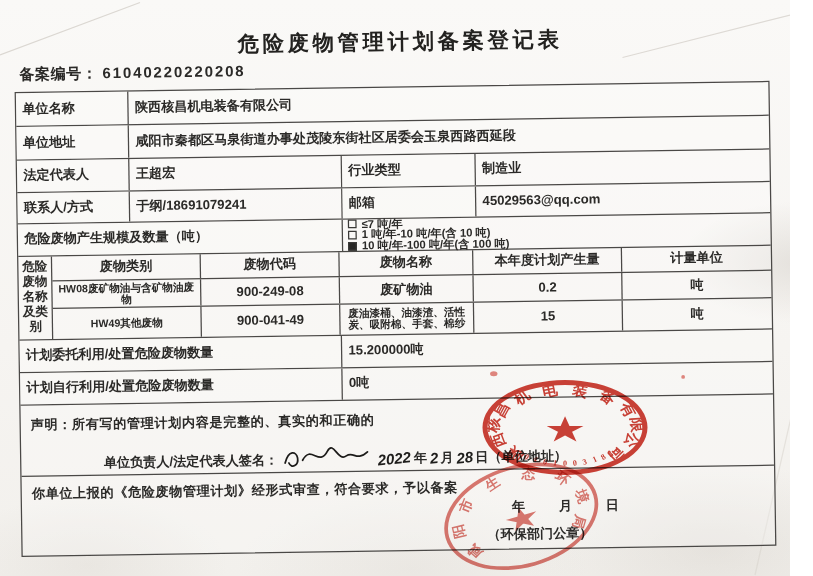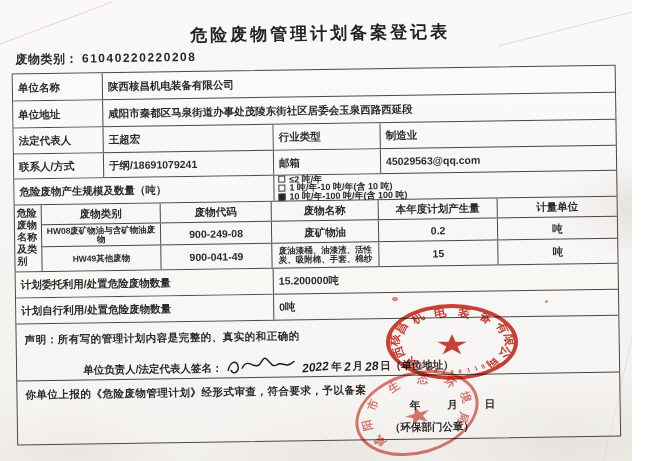--- a/index.html
+++ b/index.html
@@ -22,21 +22,21 @@
   .cell{border-right:1.2px solid #4a4846;box-sizing:border-box;padding:2px 5px;display:flex;align-items:center;font-size:10.5px;font-weight:700;line-height:1.15;}
   .cell:last-child{border-right:none;}
   .h27{height:27px}.h26{height:26px}.h25{height:25px}.h67{height:67px}.h57{height:57px}.h63{height:63px}
   .w90{width:90px}.w170{width:170px}.w107{width:107px}.w260{width:260px}.w258{width:258px}
   .fill{flex:1;}
   .lab{background:rgba(250,249,247,.4);}
   .opts{flex:1;flex-direction:column;align-items:flex-start;justify-content:center;padding:1px 4px;}
   .opt{display:flex;align-items:center;font-size:9px;font-weight:700;line-height:8.6px;white-space:nowrap;}
   .box{display:inline-block;width:7px;height:7px;border:1px solid #3a3937;margin-right:4px;box-sizing:border-box;background:#fff0;}
   .box.filled{background:#262523;}
-  .side{width:27px;padding:0 2px;font-size:10px;line-height:12px;justify-content:center;word-break:break-all;font-family:Liberation Mono, monospace;}
+  .side{width:27px;padding:0 2px;font-size:10px;line-height:12px;text-align:center;justify-content:center;word-break:break-all;}
   .wright{flex:1;display:flex;flex-direction:column;}
   .wrow{display:flex;border-bottom:1.2px solid #4a4846;box-sizing:border-box;}
   .wrow:last-child{border-bottom:none;}
   .wrow .cell{justify-content:center;text-align:center;}
   .wh20{height:20px}.wh23{height:23px}.wh24{height:24px}
   .cw119{width:119px}.cw111{width:111px}.cw107{width:107px}.cw119b{width:119px}
   .small{font-size:8.5px;line-height:8.8px;padding:1px 3px;}
   .decl{position:relative;flex:1;font-size:10.5px;font-weight:700;}
   .stmt{position:absolute;left:8px;top:9px;letter-spacing:.5px;}
   .signline{position:absolute;left:66px;top:32px;display:flex;align-items:flex-end;white-space:nowrap;}
@@ -63,21 +63,21 @@
 
   <svg class="creases" width="650" height="461">
     <line x1="0" y1="44" x2="112" y2="2" stroke="#cfcac3" stroke-width="1" opacity="0.7"></line>
     <line x1="498" y1="46" x2="648" y2="8" stroke="#cfcac3" stroke-width="1" opacity="0.65"></line>
     <line x1="636" y1="320" x2="604" y2="460" stroke="#d6d1ca" stroke-width="1" opacity="0.5"></line>
   </svg>
 
   <div class="form">
     <div class="title">危险废物管理计划备案登记表</div>
     <div class="filing">
-      <span>废物类别：</span><span class="num">61040220220208</span>
+      <span>备案编号：</span><span class="num">61040220220208</span>
     </div>
 
     <div class="tbl">
 
       <div class="row h27">
         <div class="cell lab w90">单位名称</div>
         <div class="cell fill">陕西核昌机电装备有限公司</div>
       </div>
 
       <div class="row h27">
@@ -97,21 +97,21 @@
         <div class="cell w170">于纲/18691079241</div>
         <div class="cell lab w107">邮箱</div>
         <div class="cell fill">45029563@qq.com</div>
       </div>
 
       <div class="row h26">
         <div class="cell lab w260">危险废物产生规模及数量（吨）</div>
         <div class="cell opts">
           <div class="opt">
             <span class="box"></span>
-            <span>≤2 吨/年</span>
+            <span>≤7 吨/年</span>
           </div>
           <div class="opt">
             <span class="box"></span>
             <span>1 吨/年-10 吨/年(含 10 吨)</span>
           </div>
           <div class="opt">
             <span class="box filled"></span>
             <span>10 吨/年-100 吨/年(含 100 吨)</span>
           </div>
         </div>

